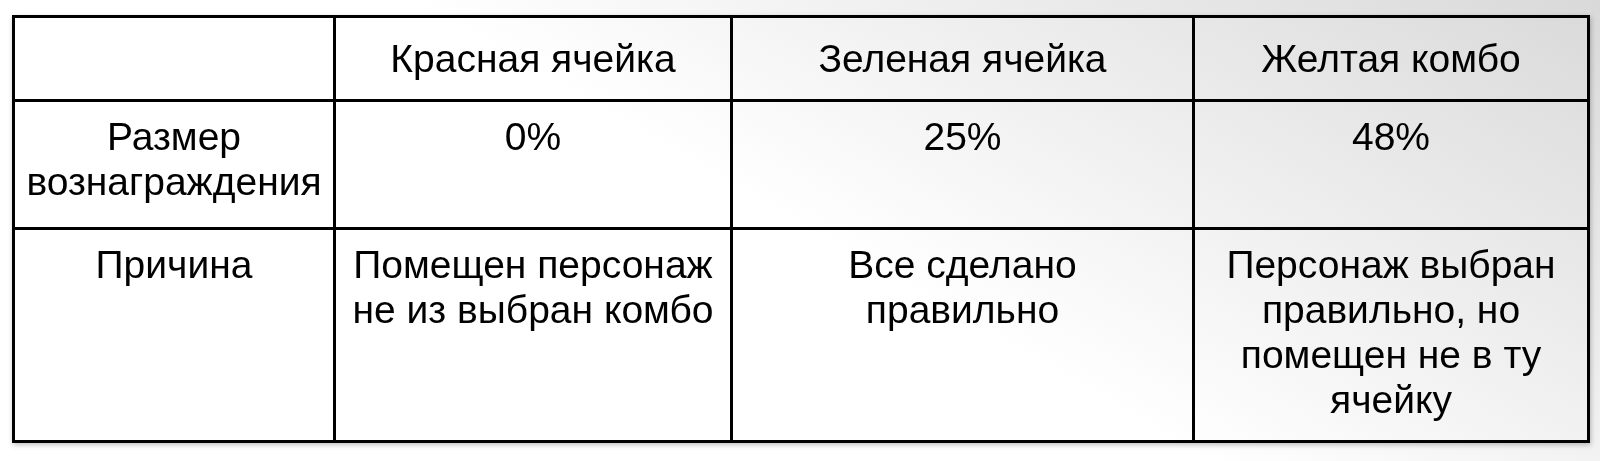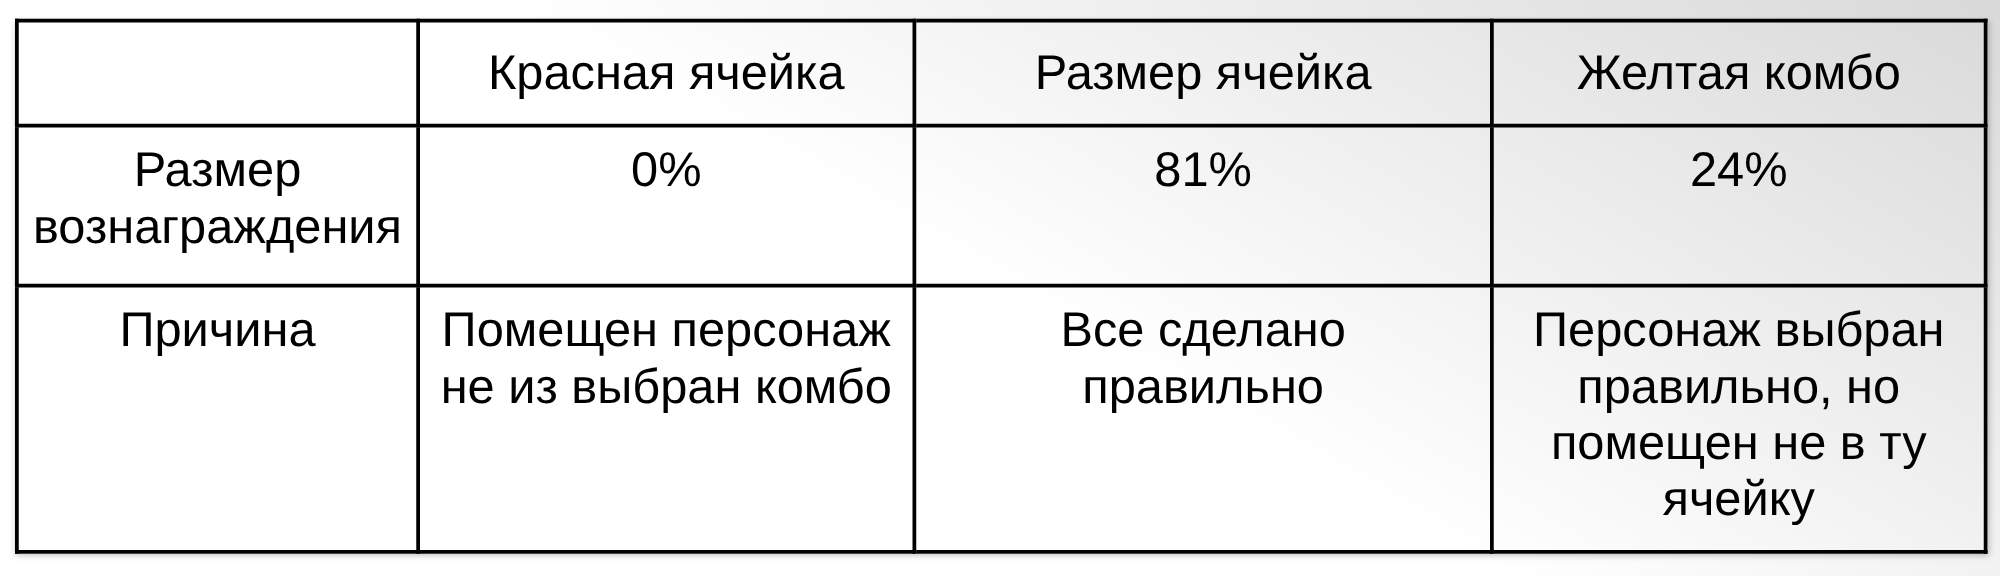--- a/index.html
+++ b/index.html
@@ -64,29 +64,29 @@
     <colgroup>
       <col class="c0">
       <col class="c1">
       <col class="c2">
       <col class="c3">
     </colgroup>
     <tbody>
       <tr class="header-row">
         <th></th>
         <th>Красная ячейка</th>
-        <th>Размер ячейка</th>
+        <th>Зеленая ячейка</th>
         <th>Желтая комбо</th>
       </tr>
       <tr class="body-row row-reward">
         <th>Размер
 вознаграждения</th>
         <td>0%</td>
-        <td>81%</td>
-        <td>24%</td>
+        <td>25%</td>
+        <td>48%</td>
       </tr>
       <tr class="body-row row-reason">
         <th>Причина</th>
         <td>Помещен персонаж
 не из выбран комбо</td>
         <td>Все сделано
 правильно</td>
         <td>Персонаж выбран
 правильно, но
 помещен не в ту

